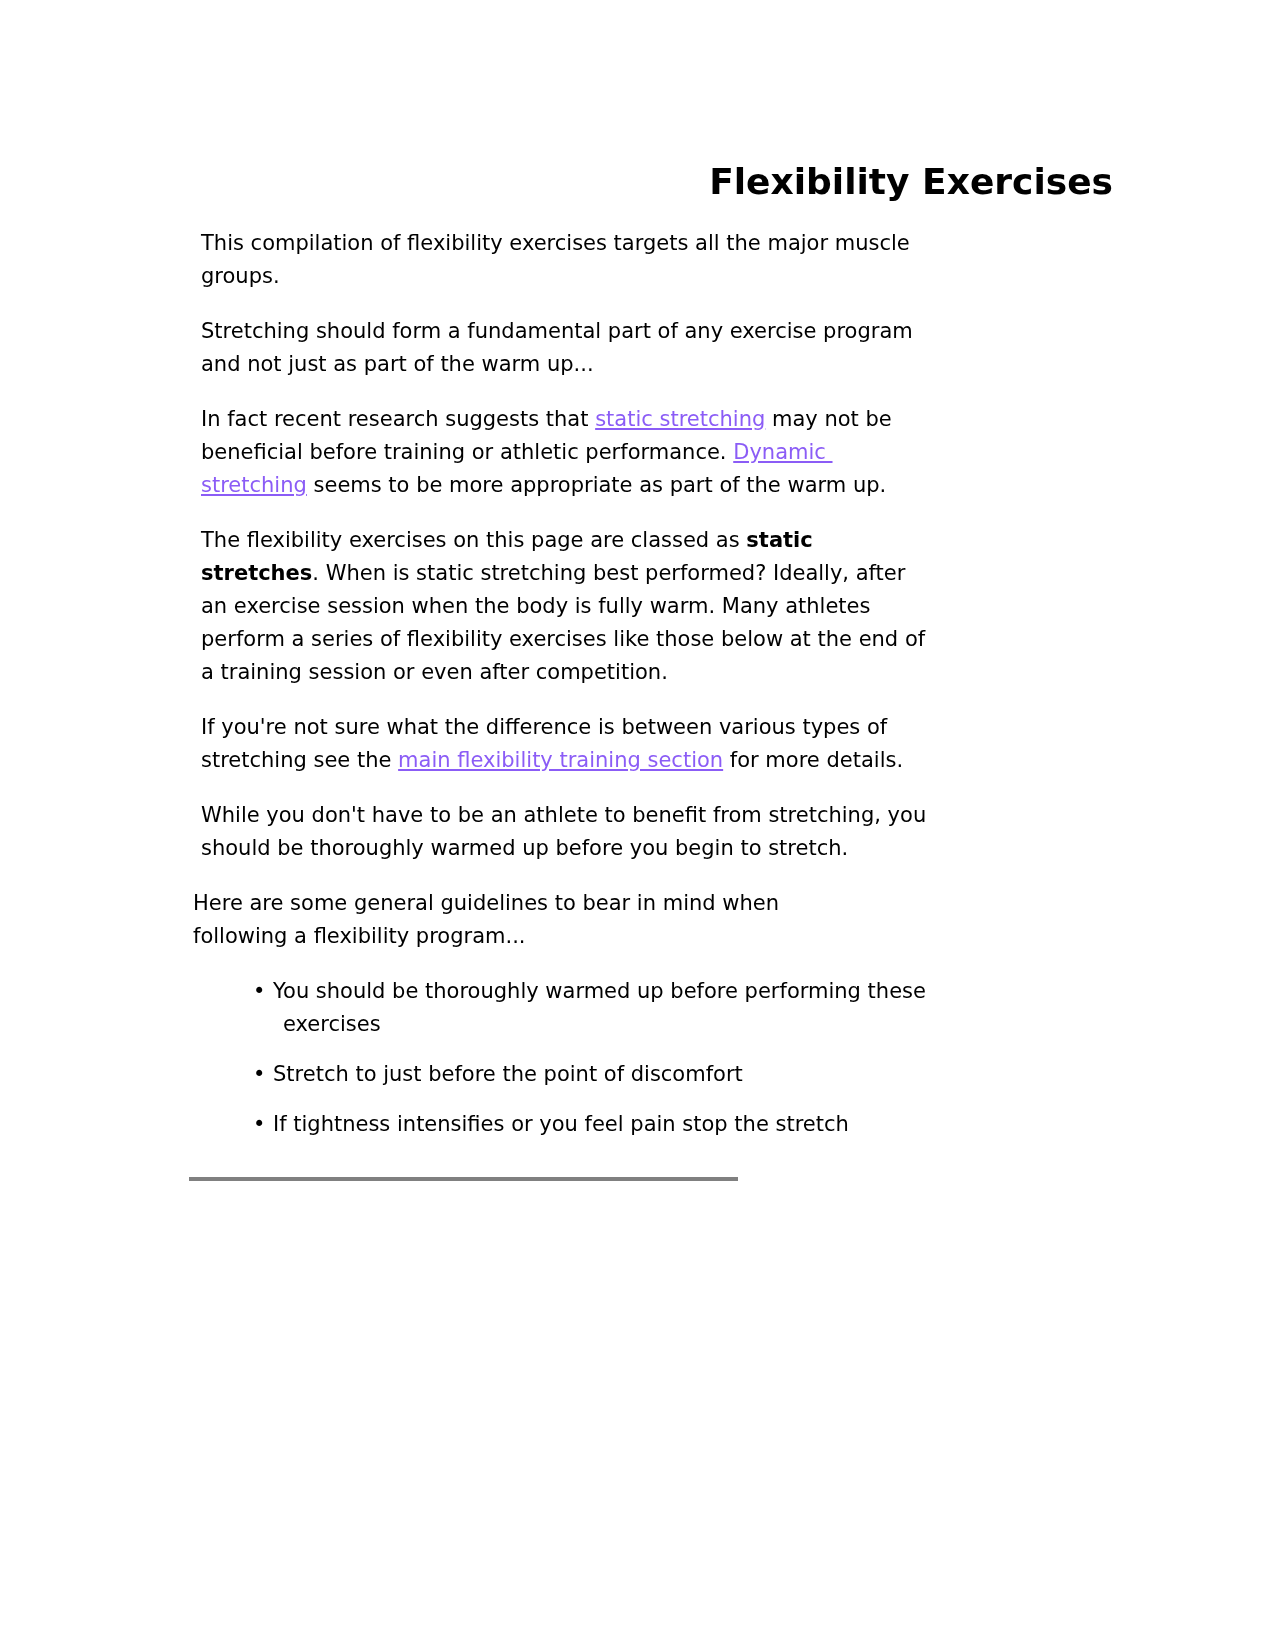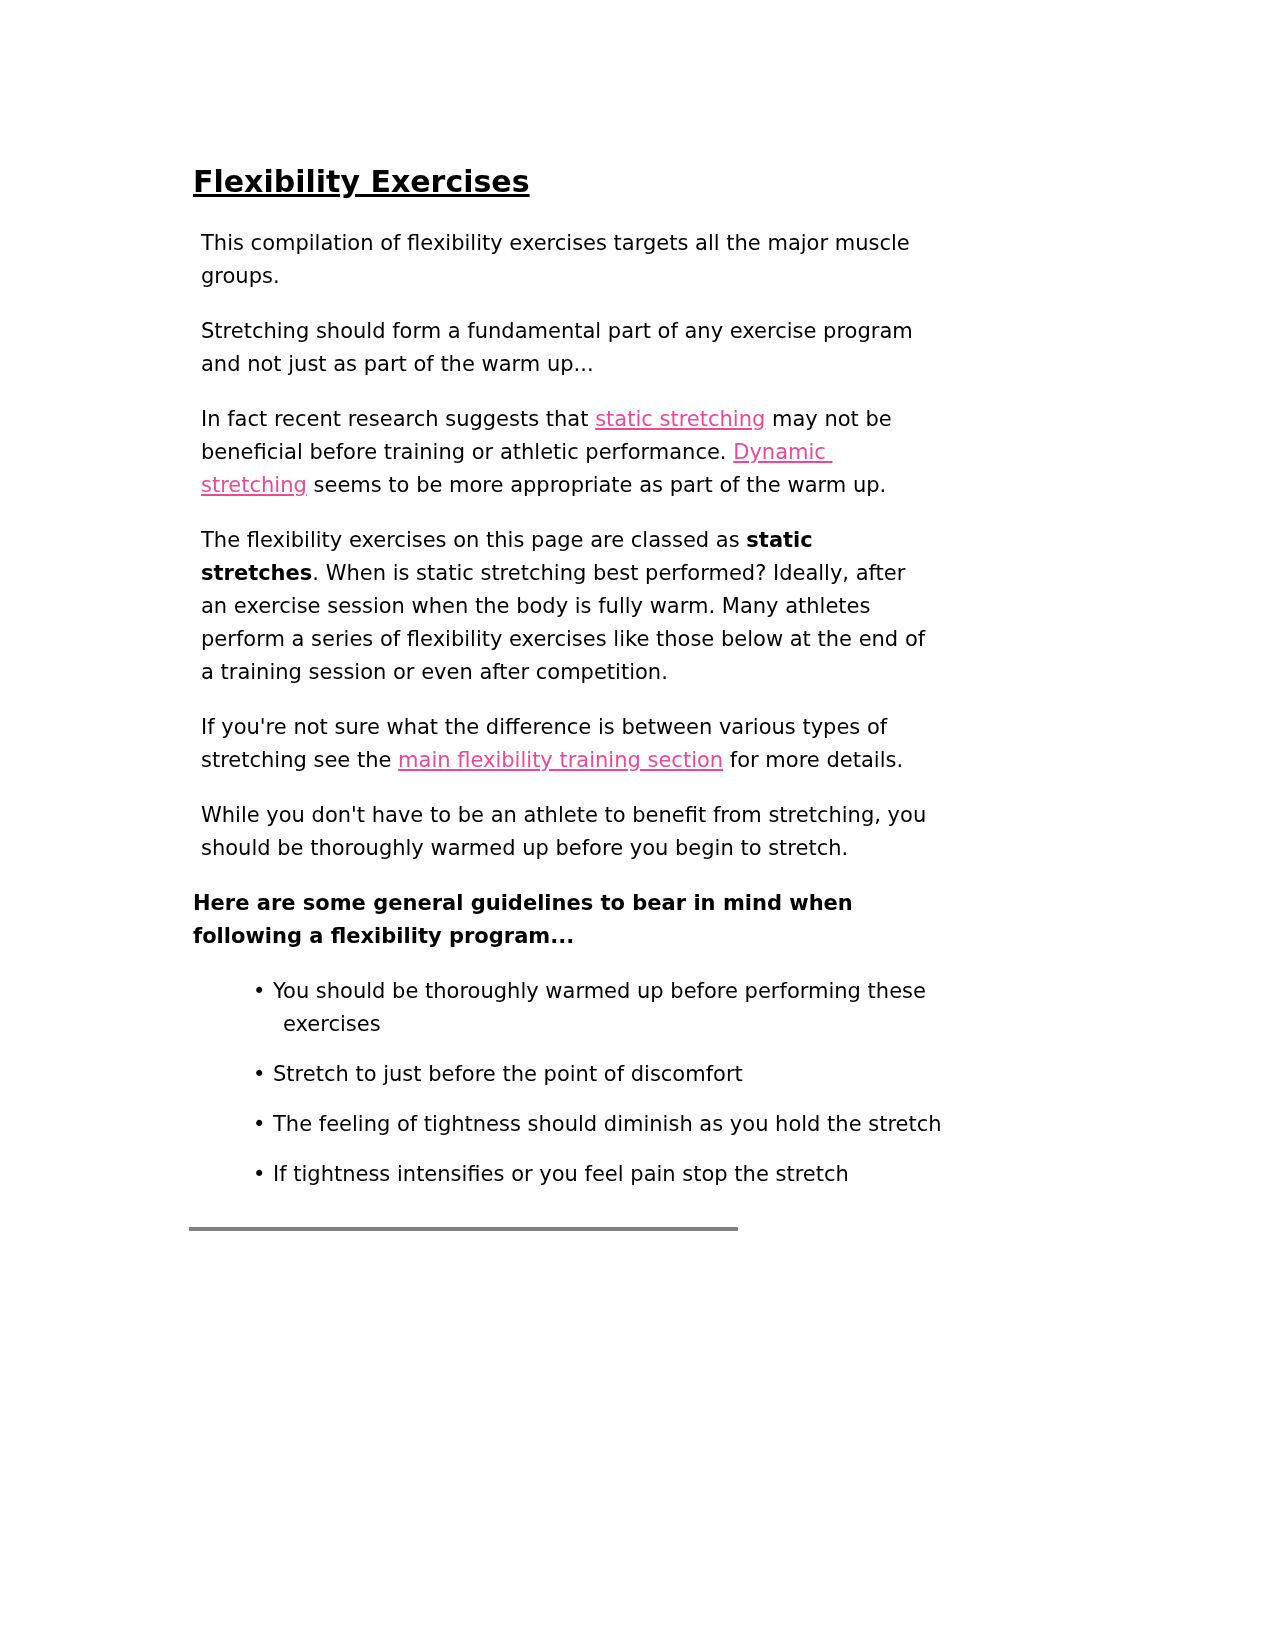--- a/index.html
+++ b/index.html
@@ -12,42 +12,41 @@
     font-size: 21px;
     line-height: 33px;
     overflow: hidden;
   }
   .page {
     margin-left: 193px;
     padding-top: 162px;
     width: 920px;
   }
   h1.title {
-    font-size: 30px;
+    font-size: 36px;
     line-height: 40px;
     font-weight: bold;
-    text-align: left;
+    text-align: right;
     margin: 0 0 25px 0;
     white-space: pre-wrap;
-    text-decoration: underline;
   }
   p.para {
     margin: 0 0 22px 8px;
     white-space: pre-wrap;
   }
   p.para strong { font-weight: bold; }
   a.doclink {
-    color: #ec4899;
+    color: #8b5cf6;
     text-decoration: underline;
     cursor: pointer;
   }
   h2.guidelines {
     font-size: 21px;
     line-height: 33px;
-    font-weight: bold;
+    font-weight: normal;
     margin: 0 0 22px 0;
     white-space: pre-wrap;
   }
   ul.bullets {
     list-style: none;
     margin: 8px;
     padding: 0 0 0 52px;
   }
   ul.bullets li {
     position: relative;
@@ -93,17 +92,16 @@
 stretching see the </span><a class="doclink" href="#">main flexibility training section</a><span> for more details.</span></p>
       <p class="para"><span>While you don't have to be an athlete to benefit from stretching, you
 should be thoroughly warmed up before you begin to stretch.</span></p>
     </div>
   <h2 class="guidelines">Here are some general guidelines to bear in mind when
 following a flexibility program...</h2>
   <ul class="bullets" id="guidelines-list">
       <li>You should be thoroughly warmed up before performing these
 exercises</li>
       <li>Stretch to just before the point of discomfort</li>
-      <li>The feeling of tightness should diminish as you hold the stretch</li>
       <li>If tightness intensifies or you feel pain stop the stretch</li>
     </ul>
   <div class="rule"></div>
 </div>
 
 </body></html>

